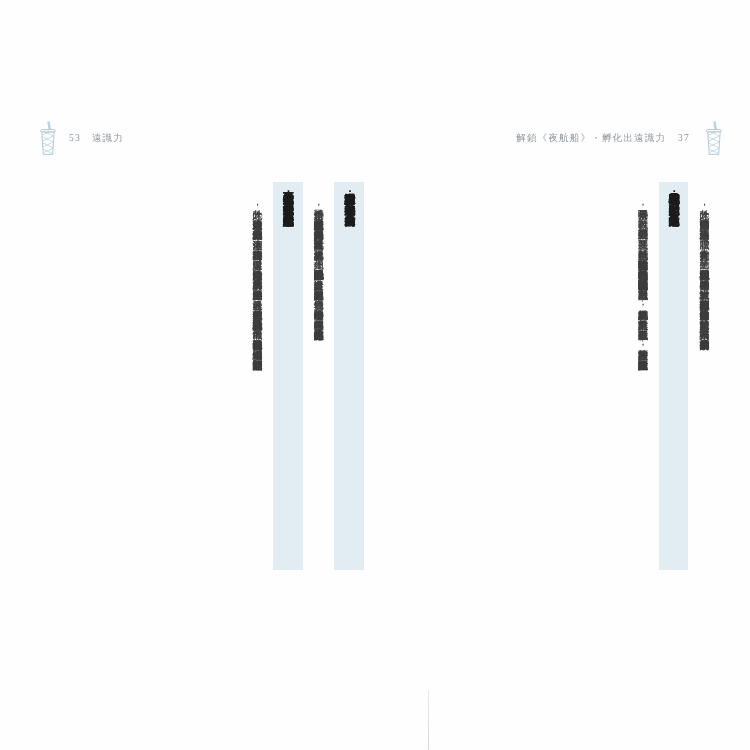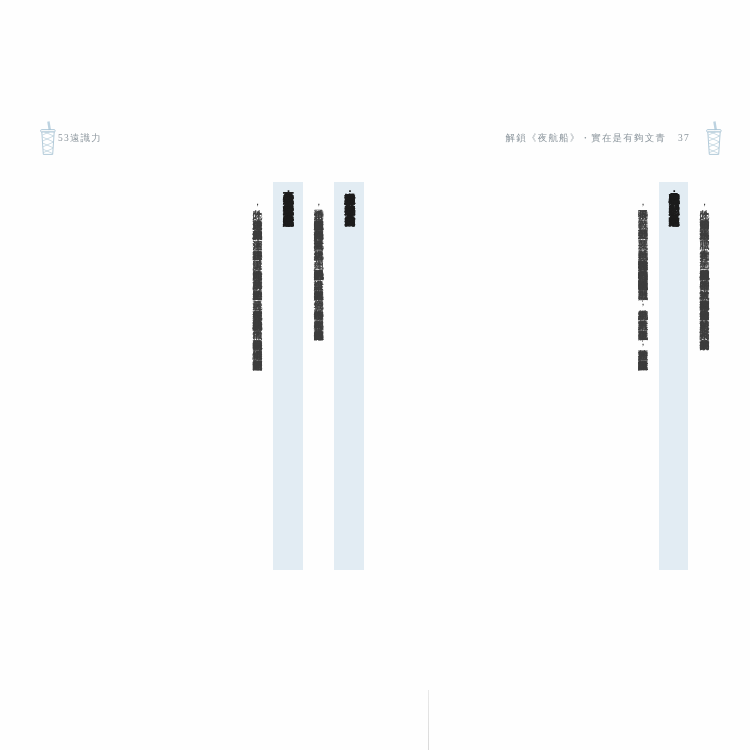--- a/index.html
+++ b/index.html
@@ -5,21 +5,21 @@
   html,body{margin:0;padding:0;background:#ffffff;}
   .spread{
     position:relative;width:750px;height:750px;background:#fefefe;overflow:hidden;
     font-family:"Liberation Serif","DejaVu Serif",serif;
   }
   
   .header{
     position:absolute;top:120px;display:flex;align-items:center;
     color:#8d979e;font-size:9.5px;letter-spacing:1.2px;white-space:nowrap;
   }
-  .header-left{left:36px;}
+  .header-left{left:36px;gap:11px;}
   .header-right{right:26px;gap:12px;}
   .cup-icon{width:22px;height:36px;display:block;}
   
   .page-body{
     position:absolute;top:182px;height:388px;
     writing-mode:vertical-rl;-webkit-writing-mode:vertical-rl;
     text-orientation:mixed;
     font-size:10px;line-height:23.7px;color:#3d3d3d;
     text-align:justify;
   }
@@ -62,21 +62,21 @@
         <line x1="0" y1="20" x2="22" y2="30"></line>
           <line x1="0" y1="26" x2="22" y2="36"></line>
         <line x1="0" y1="32" x2="22" y2="42"></line>
       </g>
     </svg>
     <span>53</span>
     <span>遠識力</span>
   </div>
 
   <div class="header header-right">
-    <span>解鎖《夜航船》・實在是有夠文青</span>
+    <span>解鎖《夜航船》・孵化出遠識力</span>
     <span>37</span>
     <svg class="cup-icon" viewBox="0 0 22 36">
       <defs>
         <clipPath id="cupR">
             <path d="M6 12 L18 12 L16.6 34 L7.4 34 Z"></path>
           </clipPath>
       </defs>
       <line x1="12.4" y1="1.5" x2="13.8" y2="10" stroke="#bcd2e0" stroke-width="2.4"></line>
       <rect x="4.6" y="9.6" width="14.6" height="2.4" rx="1.1" fill="none" stroke="#a9c4d5" stroke-width="0.9"></rect>
       <path d="M5.8 12 L18.2 12 L16.7 34.4 L7.3 34.4 Z" fill="#ffffff" stroke="#a9c4d5" stroke-width="0.9"></path>

